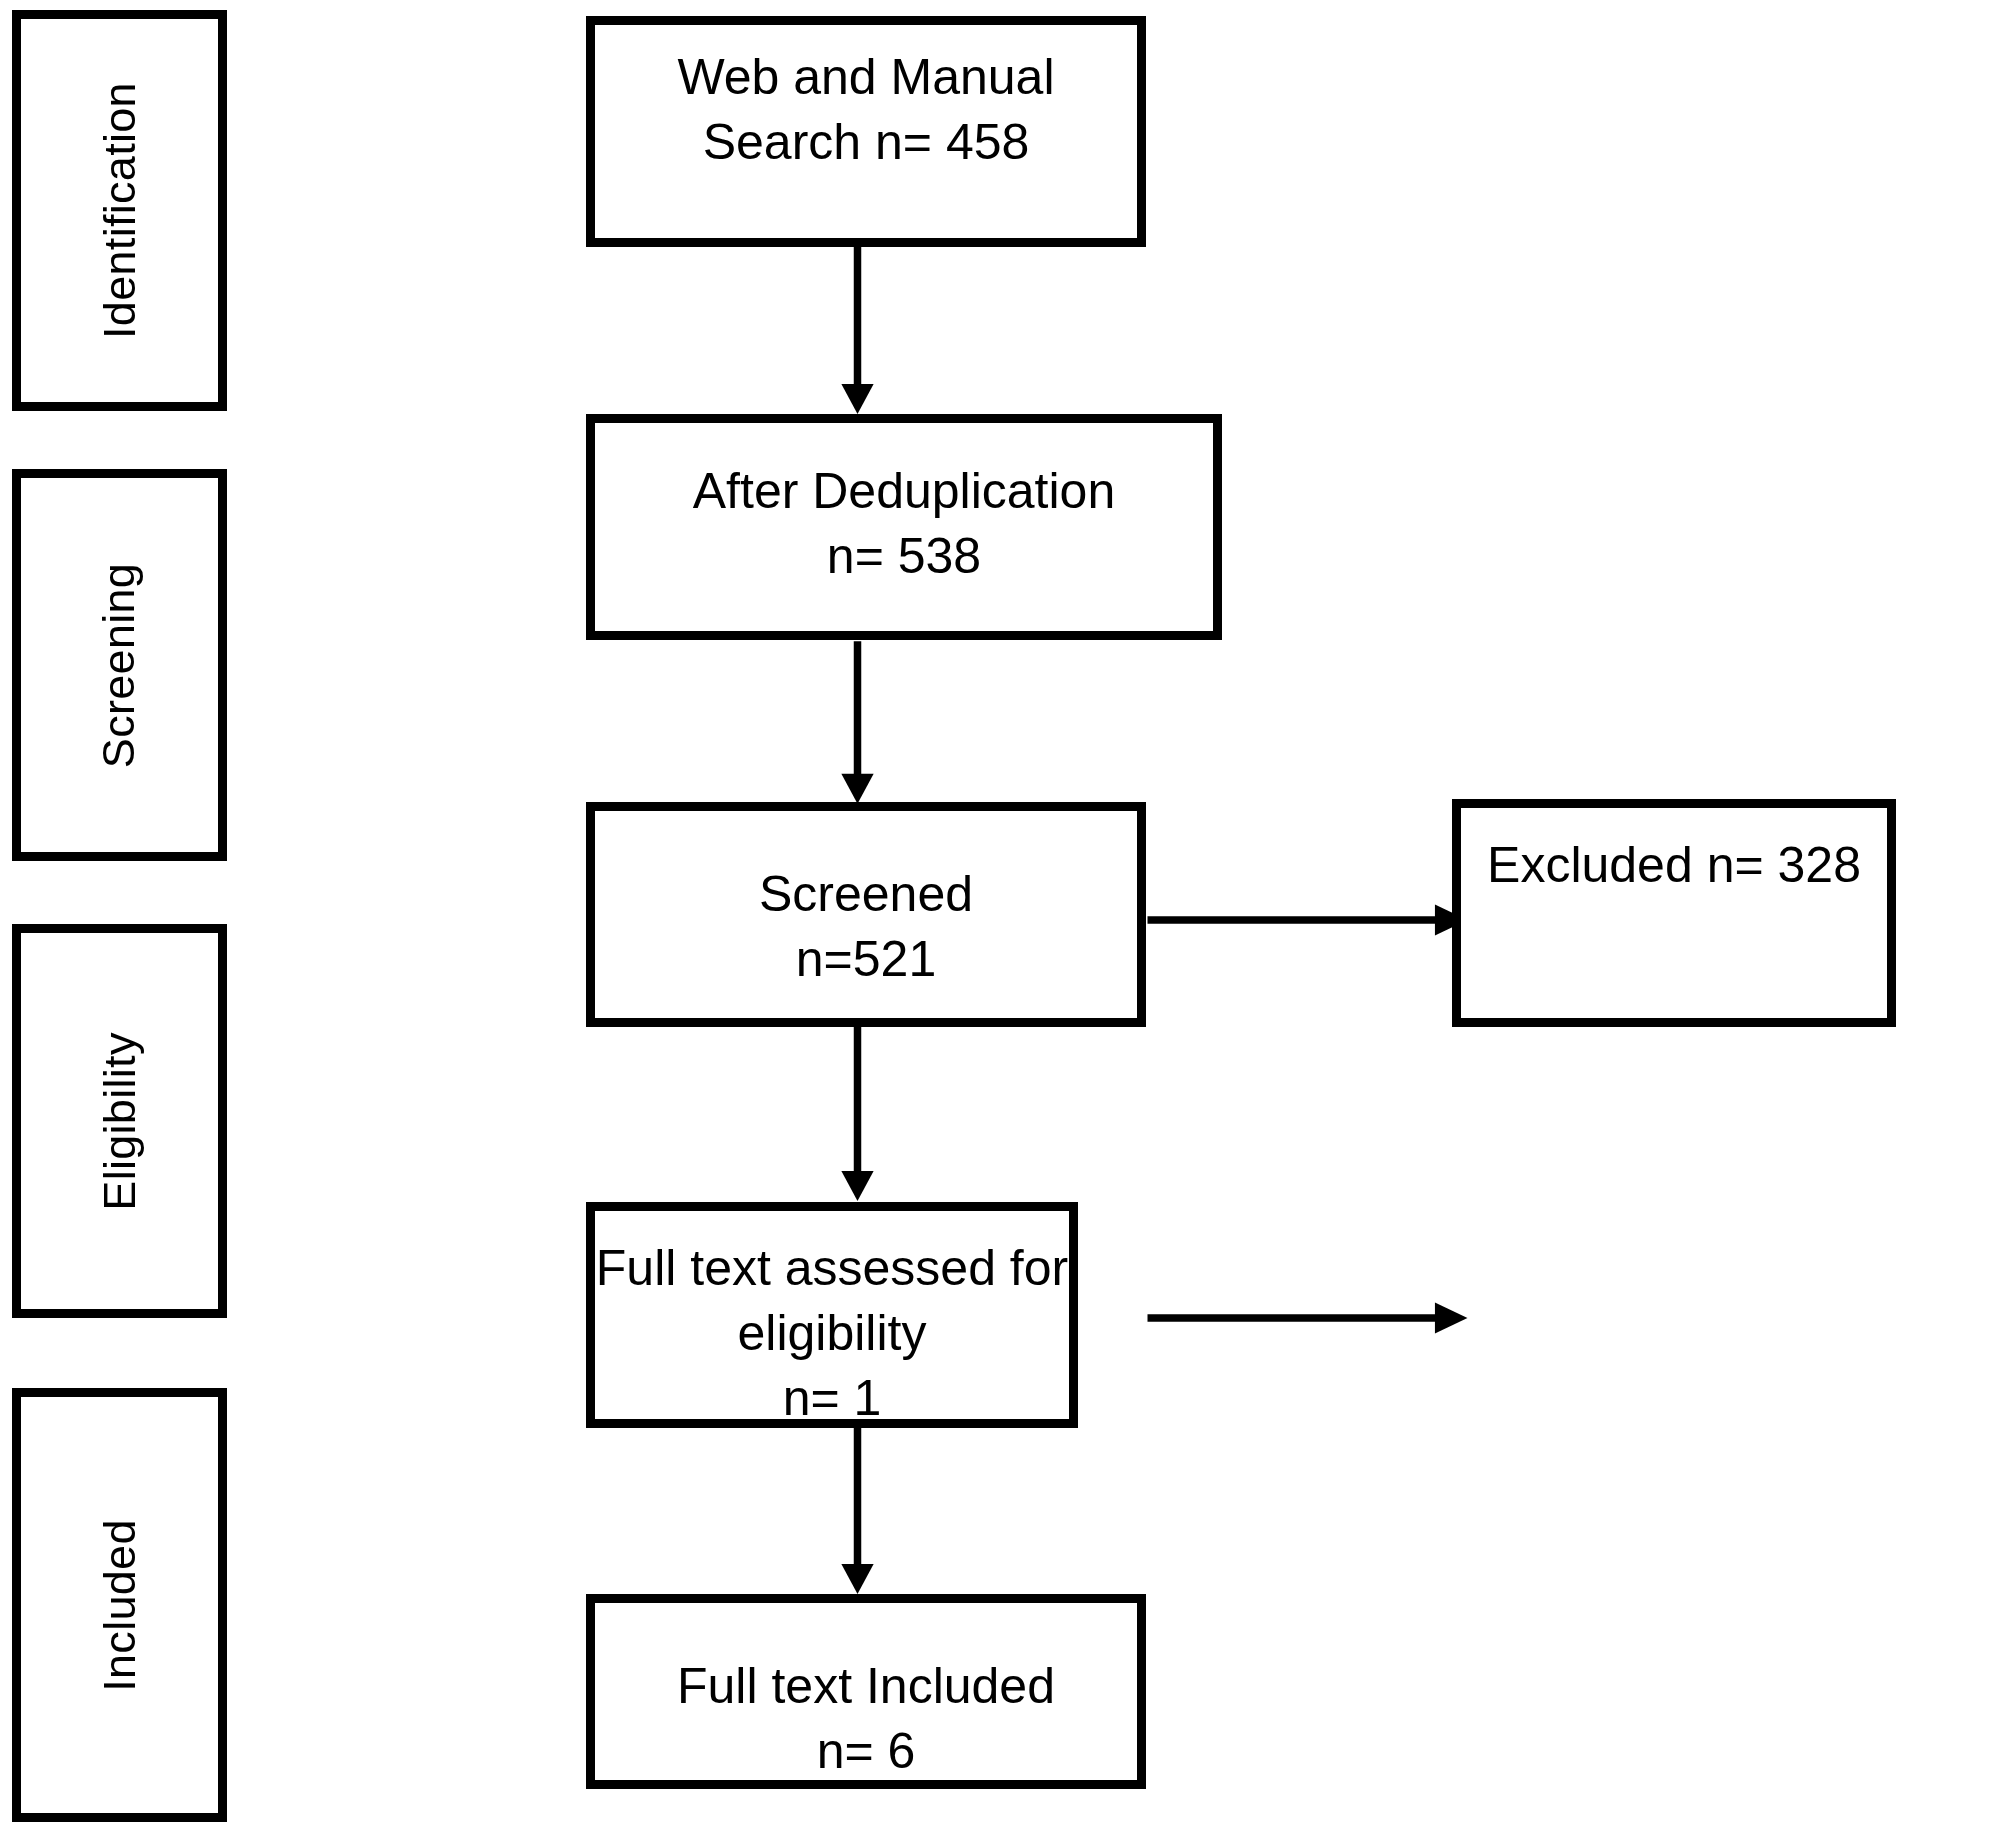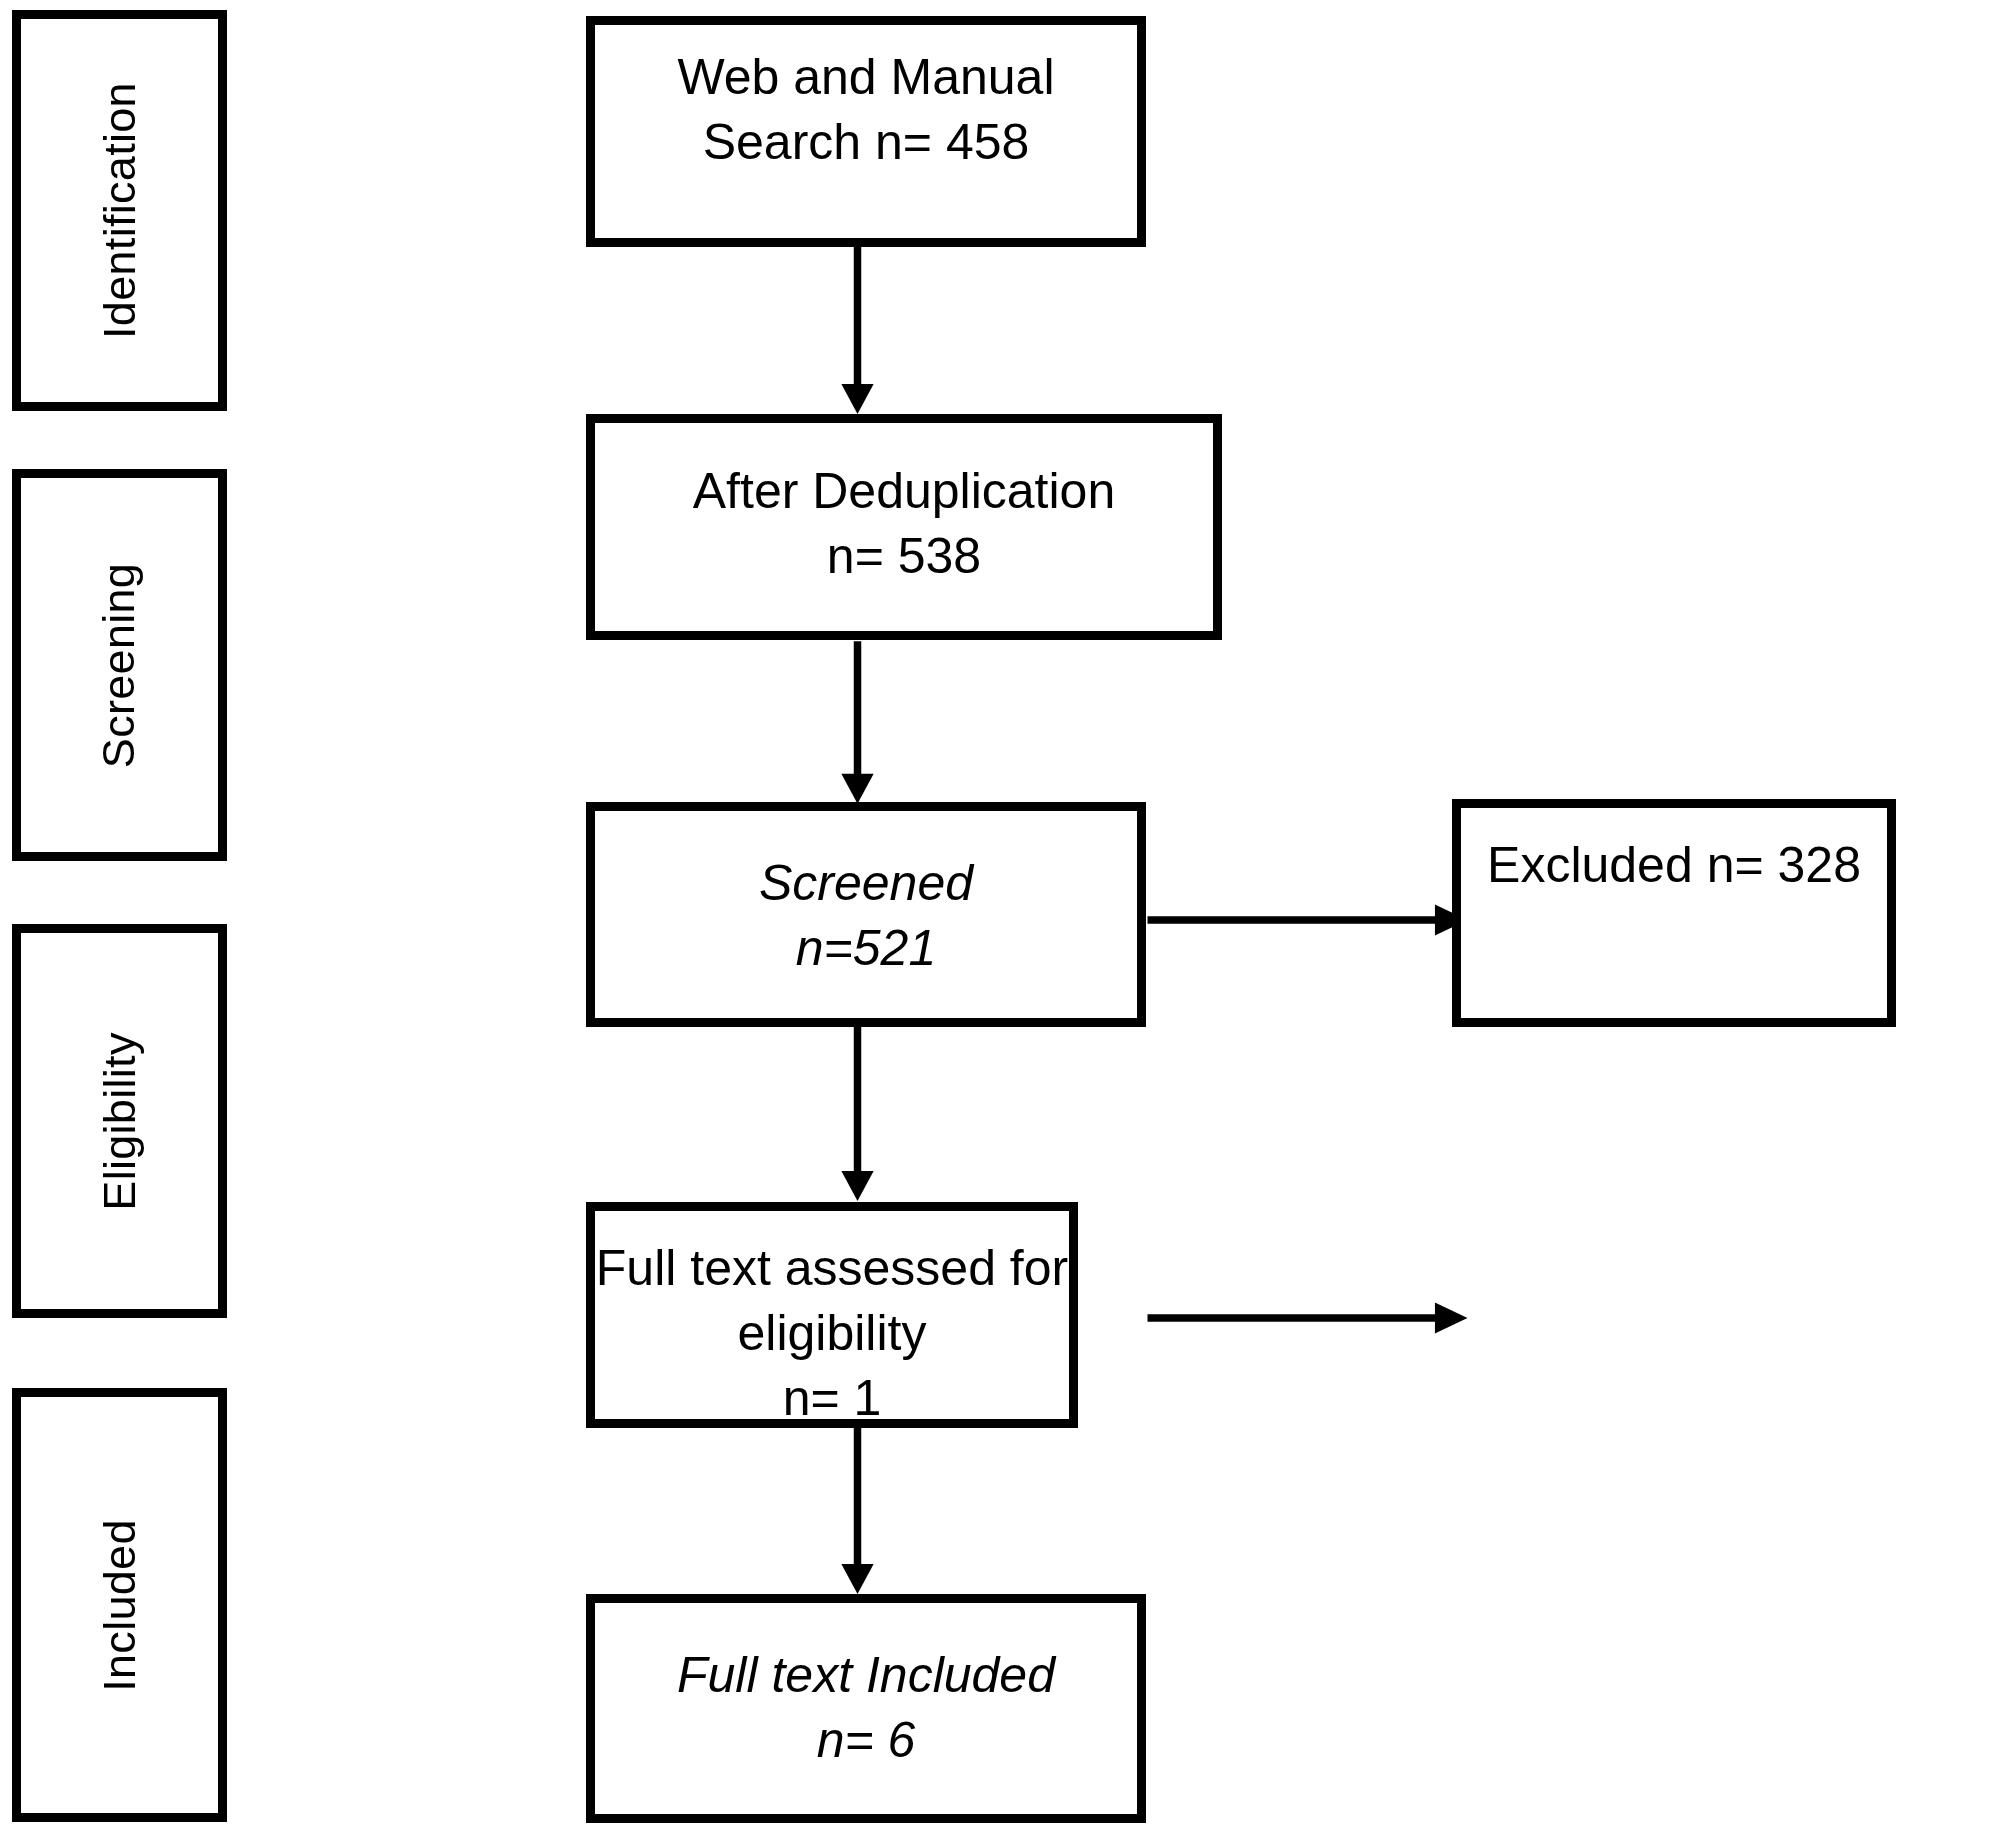--- a/index.html
+++ b/index.html
@@ -58,21 +58,21 @@
     font-size: 25.4px;
     line-height: 1.28;
     color: #000000;
     text-align: center;
     white-space: nowrap;
   }
 
   
   .pad-a { padding-top: 20px; }
   .pad-b { padding-top: 36px; }
-  .pad-c { padding-top: 40px; font-style: italic; }
+  .pad-c { padding-top: 51px; }
   .pad-d { padding-top: 25.4px; }
 
   
   .conn {
     position: absolute;
     overflow: visible;
   }
   .conn svg { display: block; }
 </style>
 </head>
@@ -157,19 +157,19 @@
   </div>
 
 
   <div class="conn" style="left:820px; top:1428px; width:75px; height:166px;">
     <svg width="75" height="166" viewBox="0 0 130 288">
       <line x1="65" y1="0" x2="65" y2="238" stroke="#000" stroke-width="13"></line>
       <polygon points="37,236 93,236 65,288" fill="#000"></polygon>
     </svg>
   </div>
 
-  <div class="box flow-box pad-c" style="left:586px; top:1594px; width:560px; height:229px;">
+  <div class="box flow-box pad-c" style="left:586px; top:1594px; width:560px; height:195px;">
     <div class="flow-line">Full text Included</div>
     <div class="flow-line">n= 6</div>
   </div>
 
 </div>
 
 
 </body></html>

